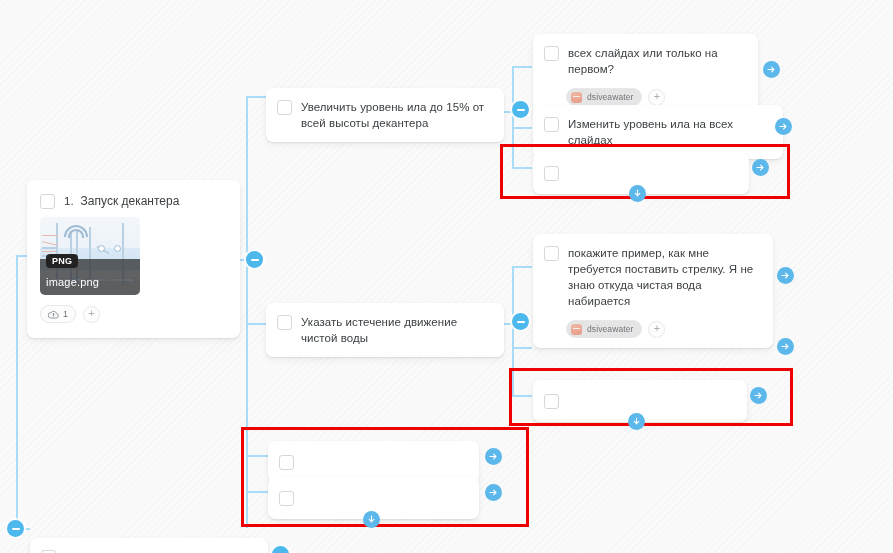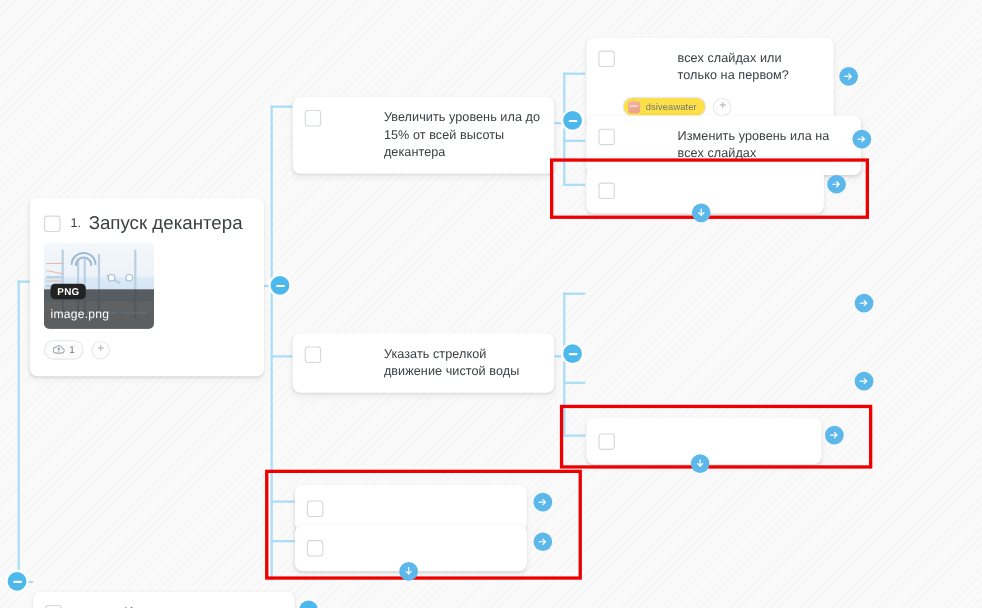--- a/index.html
+++ b/index.html
@@ -62,21 +62,20 @@
     background: #ffffff;
     border-radius: 7px;
     box-shadow: 0 1px 2px rgba(0,0,0,0.09), 0 3px 7px rgba(0,0,0,0.05);
     box-sizing: border-box;
     z-index: 4;
   }
   .card-row {
     display: flex;
     align-items: flex-start;
     padding: 11px 13px 11px 11px;
-    gap: 48px;
   }
   .checkbox {
     flex: 0 0 auto;
     width: 13px;
     height: 13px;
     border: 1px solid #d4d8dc;
     border-radius: 3px;
     background: #fff;
     margin-top: 1px;
     margin-right: 9px;
@@ -98,21 +97,21 @@
     padding: 0 13px 10px 33px;
   }
   .tag {
     display: inline-flex;
     align-items: center;
     gap: 5px;
     height: 16px;
     padding: 0 8px 0 4px;
     border: 1px solid #e6e8ea;
     border-radius: 9px;
-    background: #fde047;
+    background: #e5e5e5;
   }
   .tag-avatar {
     width: 11px;
     height: 11px;
     border-radius: 3px;
     background: linear-gradient(160deg,#f0b9a8,#e79b85);
     position: relative;
   }
   .tag-avatar::after {
     content: "";
@@ -145,21 +144,21 @@
     display: flex;
     align-items: center;
     padding: 13px 13px 8px 13px;
   }
   .root-index {
     font-size: 11.5px;
     color: #3c4043;
     margin-right: 7px;
   }
   .root-title {
-    font-size: 17px;
+    font-size: 12px;
     color: #3c4043;
   }
   .thumb-wrap {
     position: relative;
     margin: 0 13px;
     width: 100px;
     height: 78px;
     border-radius: 5px;
     overflow: hidden;
     background: #eef3f8;
@@ -377,21 +376,21 @@
   <div class="card" style="left:266px; top:88px; width:238px;">
     <div class="card-row">
       <span class="checkbox"></span>
       <span class="card-text">Увеличить уровень ила до 15% от всей высоты декантера</span>
     </div>
   </div>
 
   <div class="card" style="left:266px; top:303px; width:238px;">
     <div class="card-row">
       <span class="checkbox"></span>
-      <span class="card-text">Указать стрелкой движение чистой воды</span>
+      <span class="card-text">Указать истечение движение чистой воды</span>
     </div>
   </div>
 
   <div class="card" style="left:533px; top:34px; width:225px;">
     <div class="card-row">
       <span class="checkbox"></span>
       <span class="card-text">всех слайдах или только на первом?</span>
     </div>
     <div class="tag-row">
       <span class="tag">
@@ -431,20 +430,33 @@
     </svg>
   </div>
 
   <div class="highlight" style="left:500px; top:144px; width:290px; height:55px;"></div>
   <div class="arrow-btn" style="left:629px; top:185px;">
     <svg width="9" height="9" viewBox="0 0 9 9">
       <path d="M4.5 1v6M2.2 4.4l2.3 2.3 2.3-2.3" fill="none" stroke="#fff" stroke-width="1.1" stroke-linecap="round" stroke-linejoin="round"></path>
     </svg>
   </div>
 
+  <div class="card" style="left:533px; top:234px; width:240px;">
+    <div class="card-row">
+      <span class="checkbox"></span>
+      <span class="card-text">покажите пример, как мне требуется поставить стрелку. Я не знаю откуда чистая вода набирается</span>
+    </div>
+    <div class="tag-row">
+      <span class="tag">
+        <span class="tag-avatar"></span>
+        <span class="tag-label">dsiveawater</span>
+      </span>
+      <span class="mini-add">+</span>
+    </div>
+  </div>
   <div class="arrow-btn" style="left:777px; top:267px;">
     <svg width="9" height="9" viewBox="0 0 9 9">
       <path d="M1 4.5h6M4.6 2.2l2.3 2.3-2.3 2.3" fill="none" stroke="#fff" stroke-width="1.1" stroke-linecap="round" stroke-linejoin="round"></path>
     </svg>
   </div>
 
   <div class="arrow-btn" style="left:777px; top:338px;">
     <svg width="9" height="9" viewBox="0 0 9 9">
       <path d="M1 4.5h6M4.6 2.2l2.3 2.3-2.3 2.3" fill="none" stroke="#fff" stroke-width="1.1" stroke-linecap="round" stroke-linejoin="round"></path>
     </svg>

